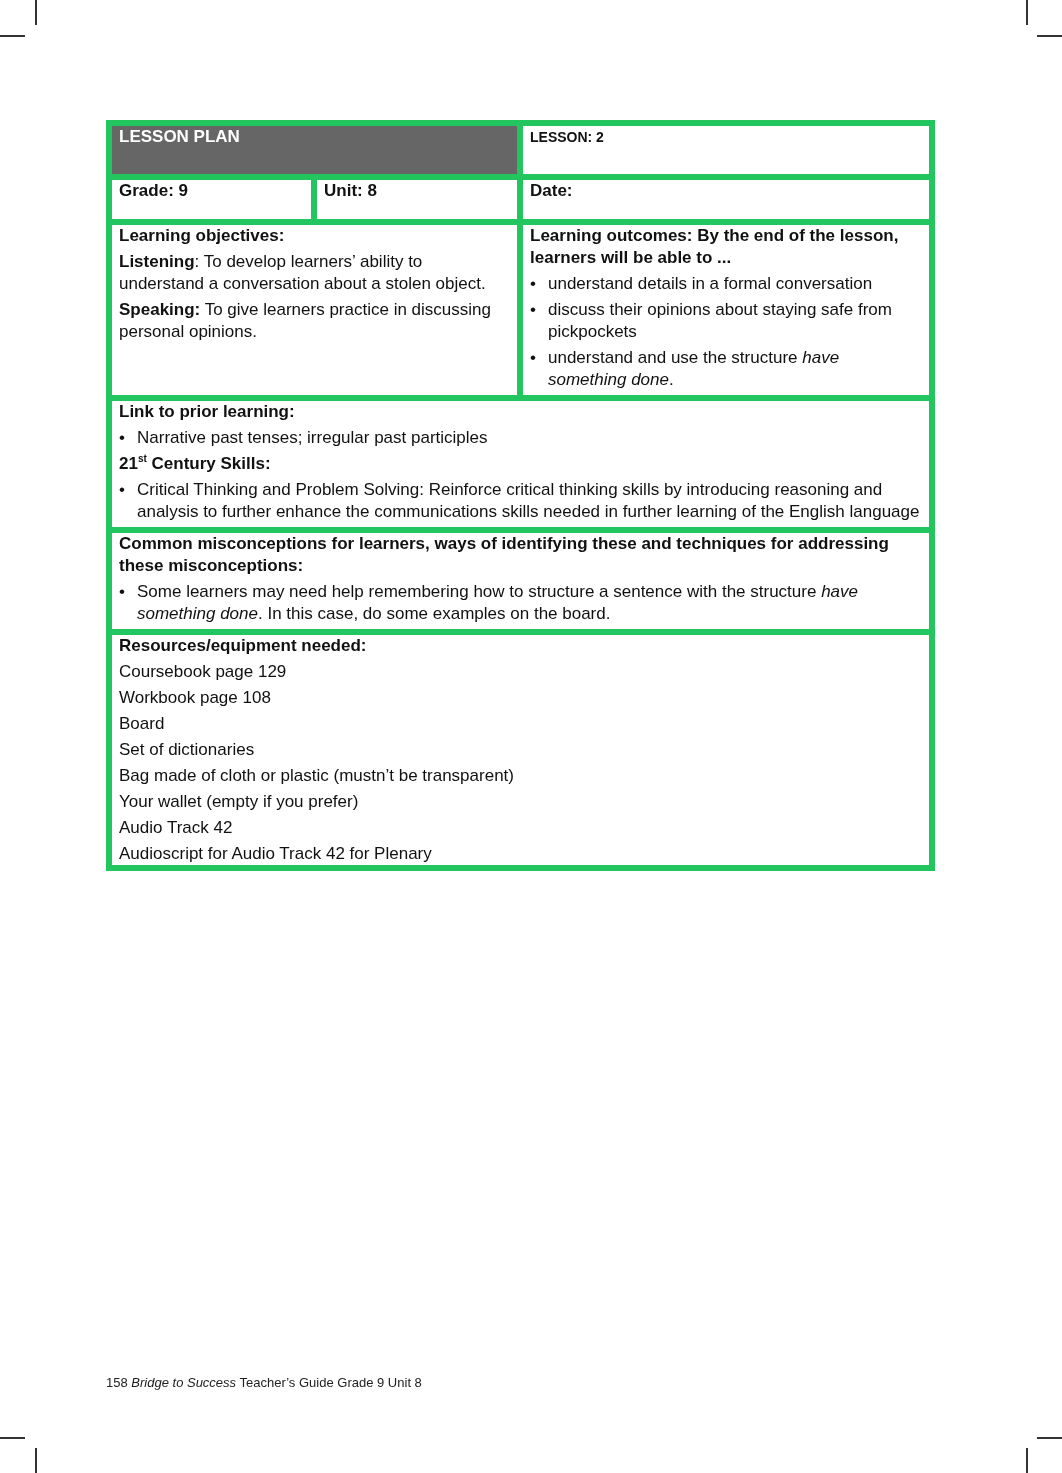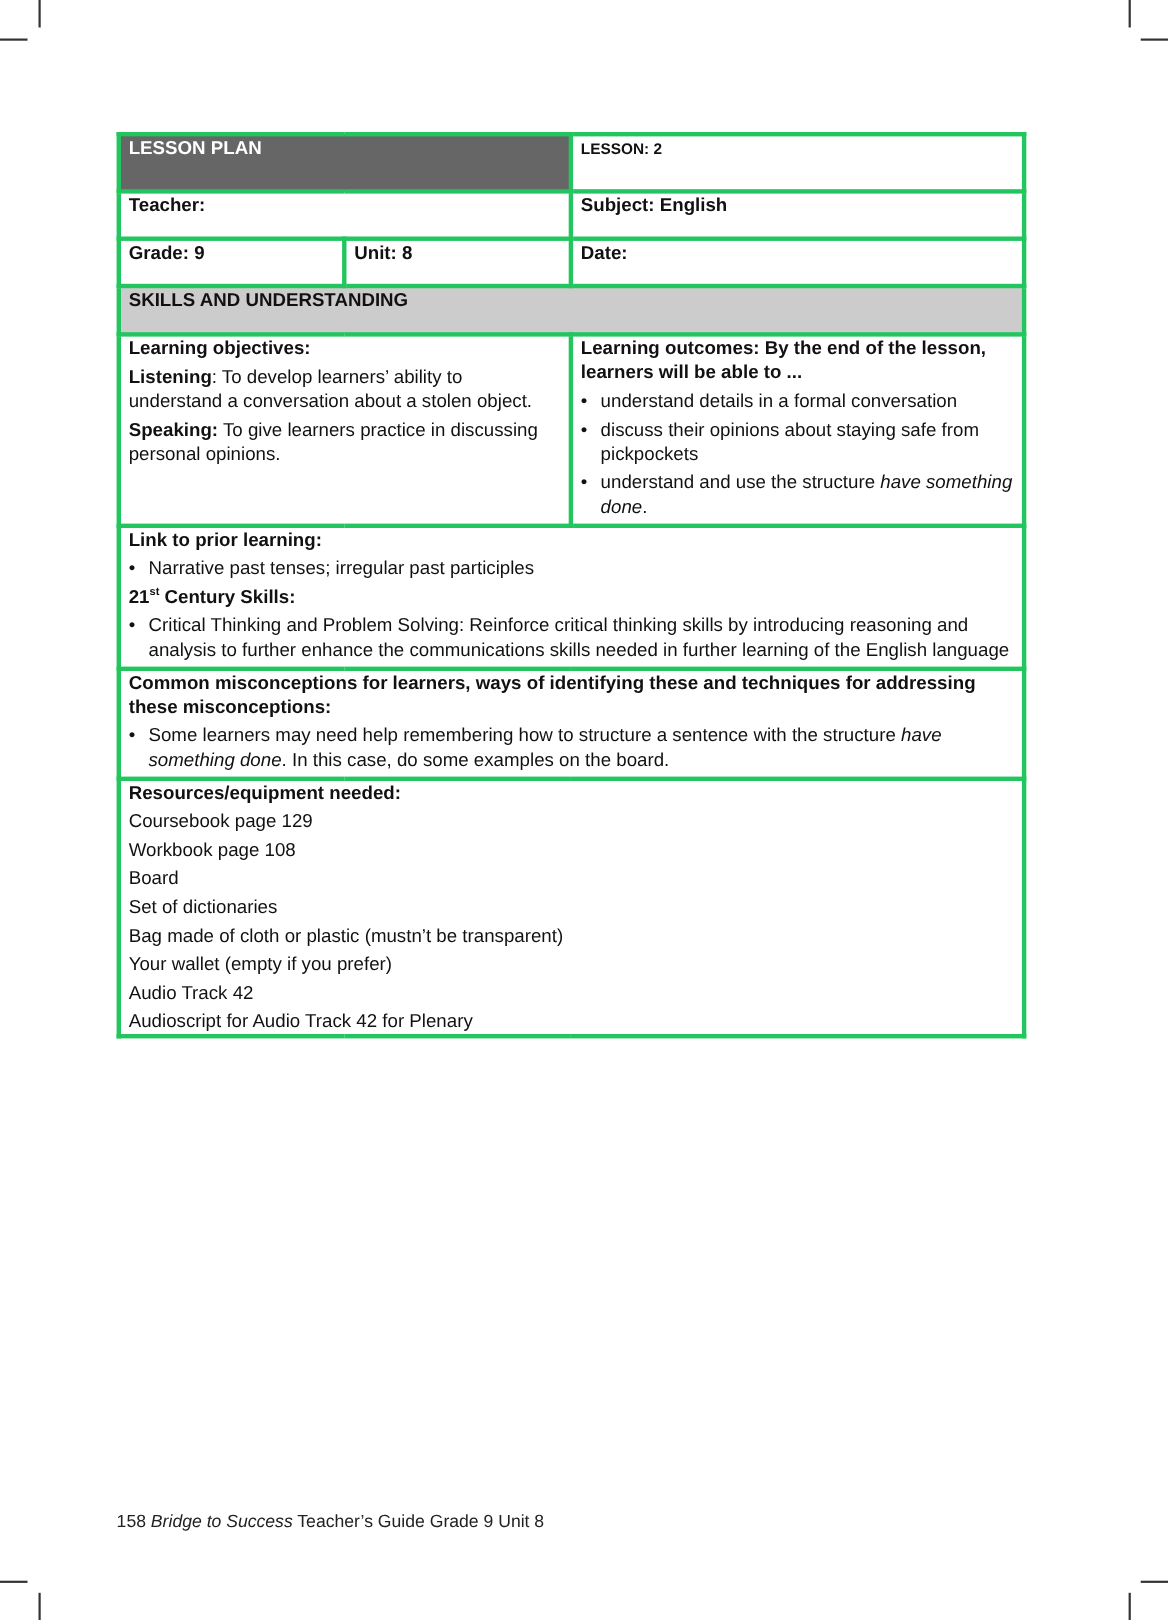--- a/index.html
+++ b/index.html
@@ -4,38 +4,38 @@
   <style>
     html, body { margin: 0; padding: 0; background: #ffffff; }
     body { width: 1062px; height: 1473px; position: relative; overflow: hidden;
            font-family: "Liberation Sans", sans-serif; color: #111; }
     .crop { position: absolute; background: #333; }
     .crop.v { width: 1.5px; height: 25px; }
     .crop.h { height: 1.5px; width: 25px; }
 
     table.plan { position: absolute; left: 106px; top: 120px; width: 823px;
                  border-collapse: collapse; table-layout: fixed; }
-    table.plan td { border: 4px solid #22c55e; vertical-align: top; padding: 0 7px;
+    table.plan td { border: 6px solid #22c55e; vertical-align: top; padding: 0 7px;
                     font-size: 17px; line-height: 22px; }
     td.title-cell { background: #666666; color: #fff; font-weight: bold; font-size: 29px;
                     height: 48px; vertical-align: middle; }
     td.hdr { font-weight: bold; font-size: 19px; vertical-align: middle; }
     td.h48 { height: 48px; }
     td.h40 { height: 39px; }
     td.section { background: #cccccc; font-weight: bold; font-size: 18.5px;
                  height: 40px; vertical-align: middle; }
     .blk { padding-top: 8px; padding-bottom: 8px; }
     .b { font-weight: bold; }
     .i { font-style: italic; }
     .para { margin: 0 0 4px 0; }
     ul.bul { list-style: none; margin: 0 0 4px 0; padding: 0; }
     ul.bul li { position: relative; padding-left: 18px; margin-bottom: 4px; }
     ul.bul li::before { content: "\2022"; position: absolute; left: 0; top: 0; }
     sup { font-size: 10px; line-height: 0; text-align: center; }
-    .footer { position: absolute; left: 106px; top: 1375px; font-size: 16px; color: #222; }
+    .footer { position: absolute; left: 106px; top: 1375px; font-size: 13px; color: #222; }
   </style>
 </head>
 <body>
 
 <div class="crop v" style="left:35px;top:0;"></div>
 <div class="crop h" style="left:0;top:35px;"></div>
 <div class="crop v" style="left:1026px;top:0;"></div>
 <div class="crop h" style="left:1037px;top:35px;"></div>
 <div class="crop v" style="left:35px;top:1448px;"></div>
 <div class="crop h" style="left:0;top:1437px;"></div>
@@ -47,30 +47,23 @@
       <col style="width:205px">
       <col style="width:206px">
       <col style="width:412px">
     </colgroup>
   <tbody>
       <tr>
     <td colspan="2" class="title-cell">LESSON PLAN</td>
     <td class="hdr h48" style="font-size:14px">LESSON: 2</td>
   </tr>
   <tr>
-    <td colspan="2" class="hdr h40">Teacher:</td>
-    <td class="hdr h40">Subject: English</td>
-  </tr>
-  <tr>
     <td class="hdr h40">Grade: 9</td>
     <td class="hdr h40">Unit: 8</td>
     <td class="hdr h40">Date:</td>
-  </tr>
-  <tr>
-    <td colspan="3" class="section">SKILLS AND UNDERSTANDING</td>
   </tr>
   <tr>
     <td colspan="2" class="blk" style="height:168px;">
       <div class="para b">Learning objectives:</div>
       <div class="para"><span class="b">Listening</span><span>: To develop learners’ ability to understand a conversation about a stolen object.</span></div>
       <div class="para"><span class="b">Speaking:</span><span> To give learners practice in discussing personal opinions.</span></div>
     </td>
     <td class="blk">
       <div class="para b">Learning outcomes: By the end of the lesson, learners will be able to ...</div>
       <ul class="bul">

